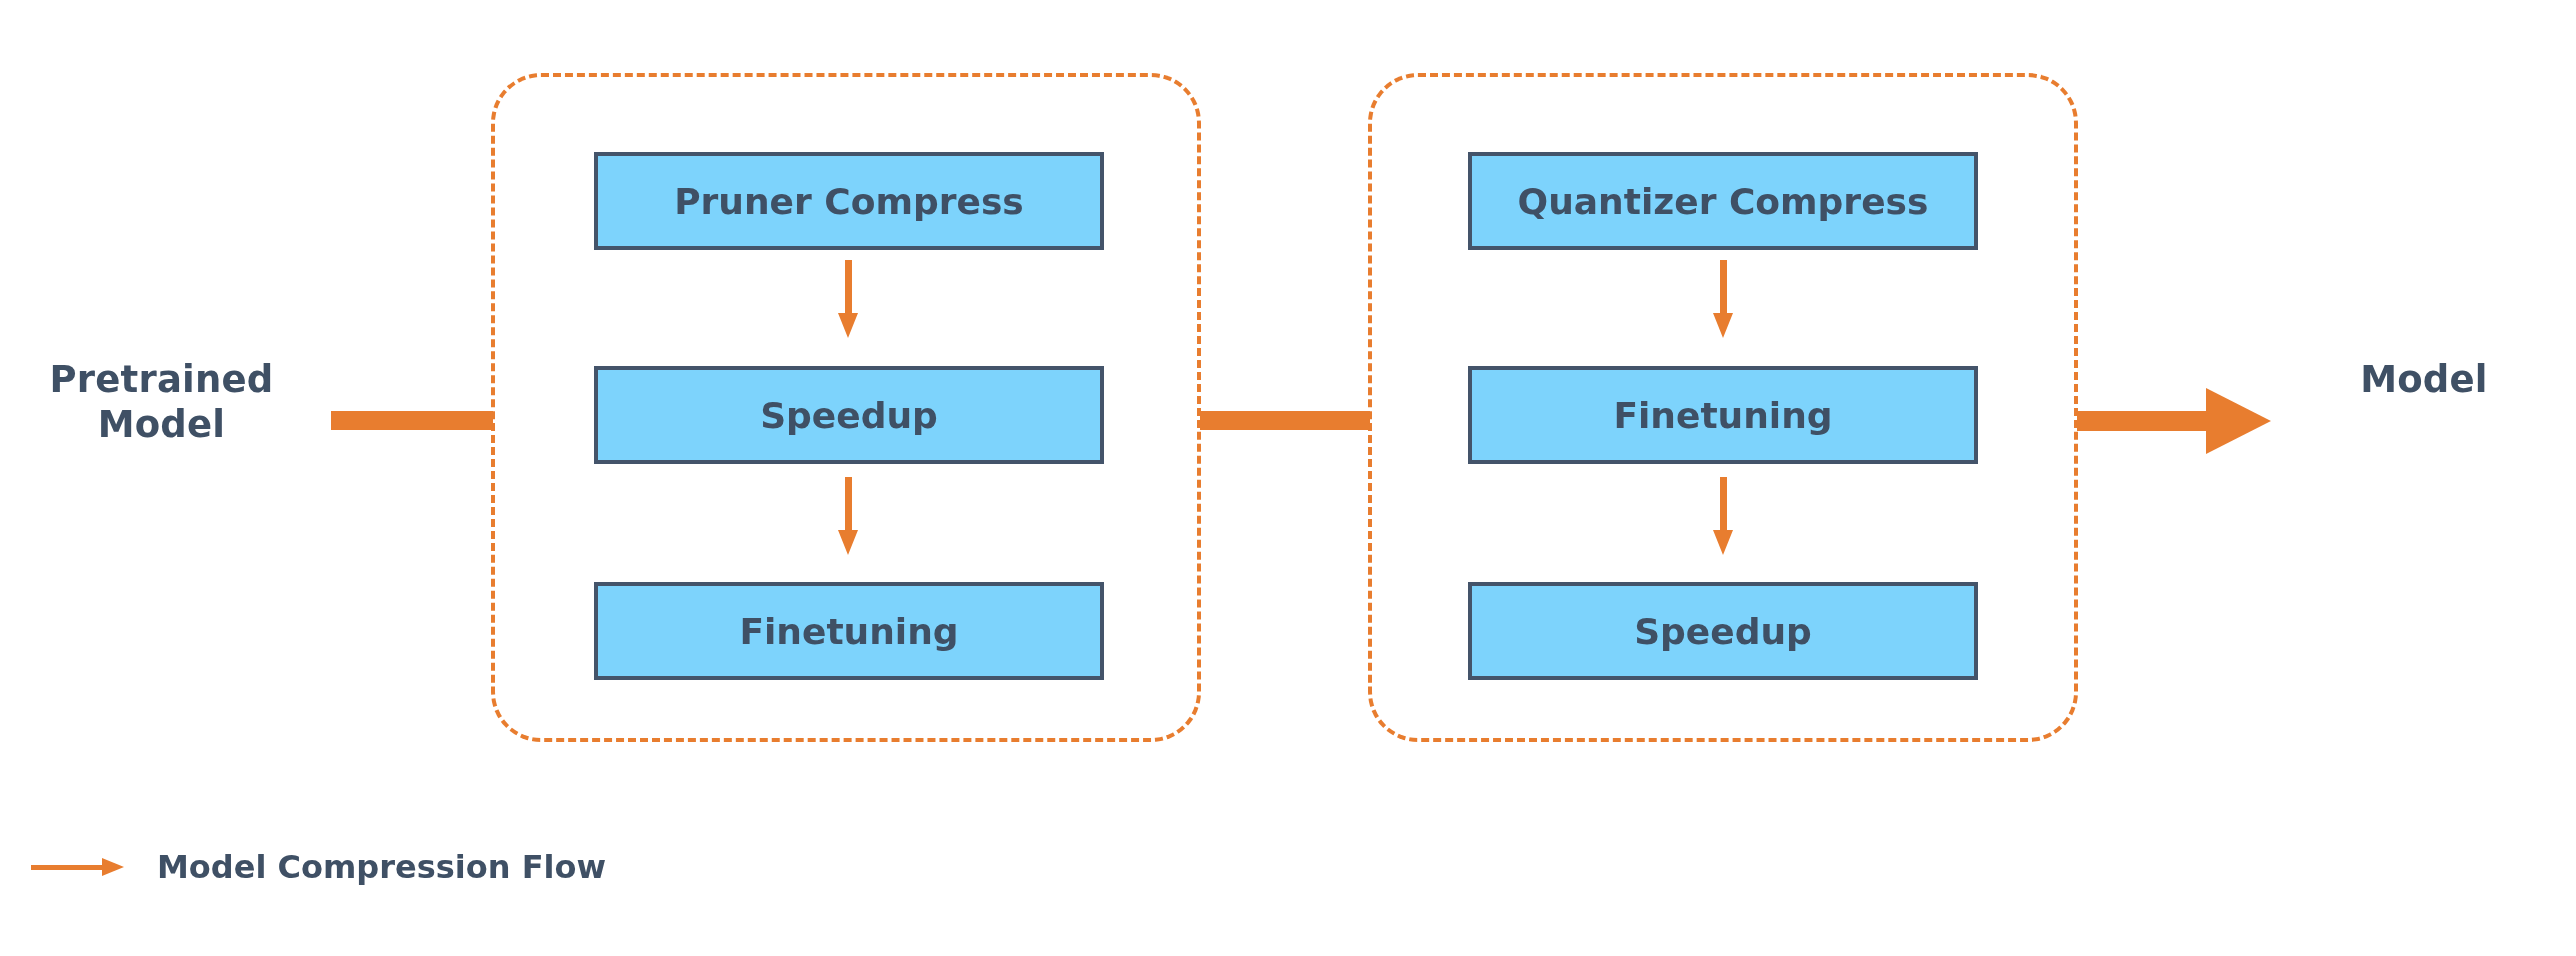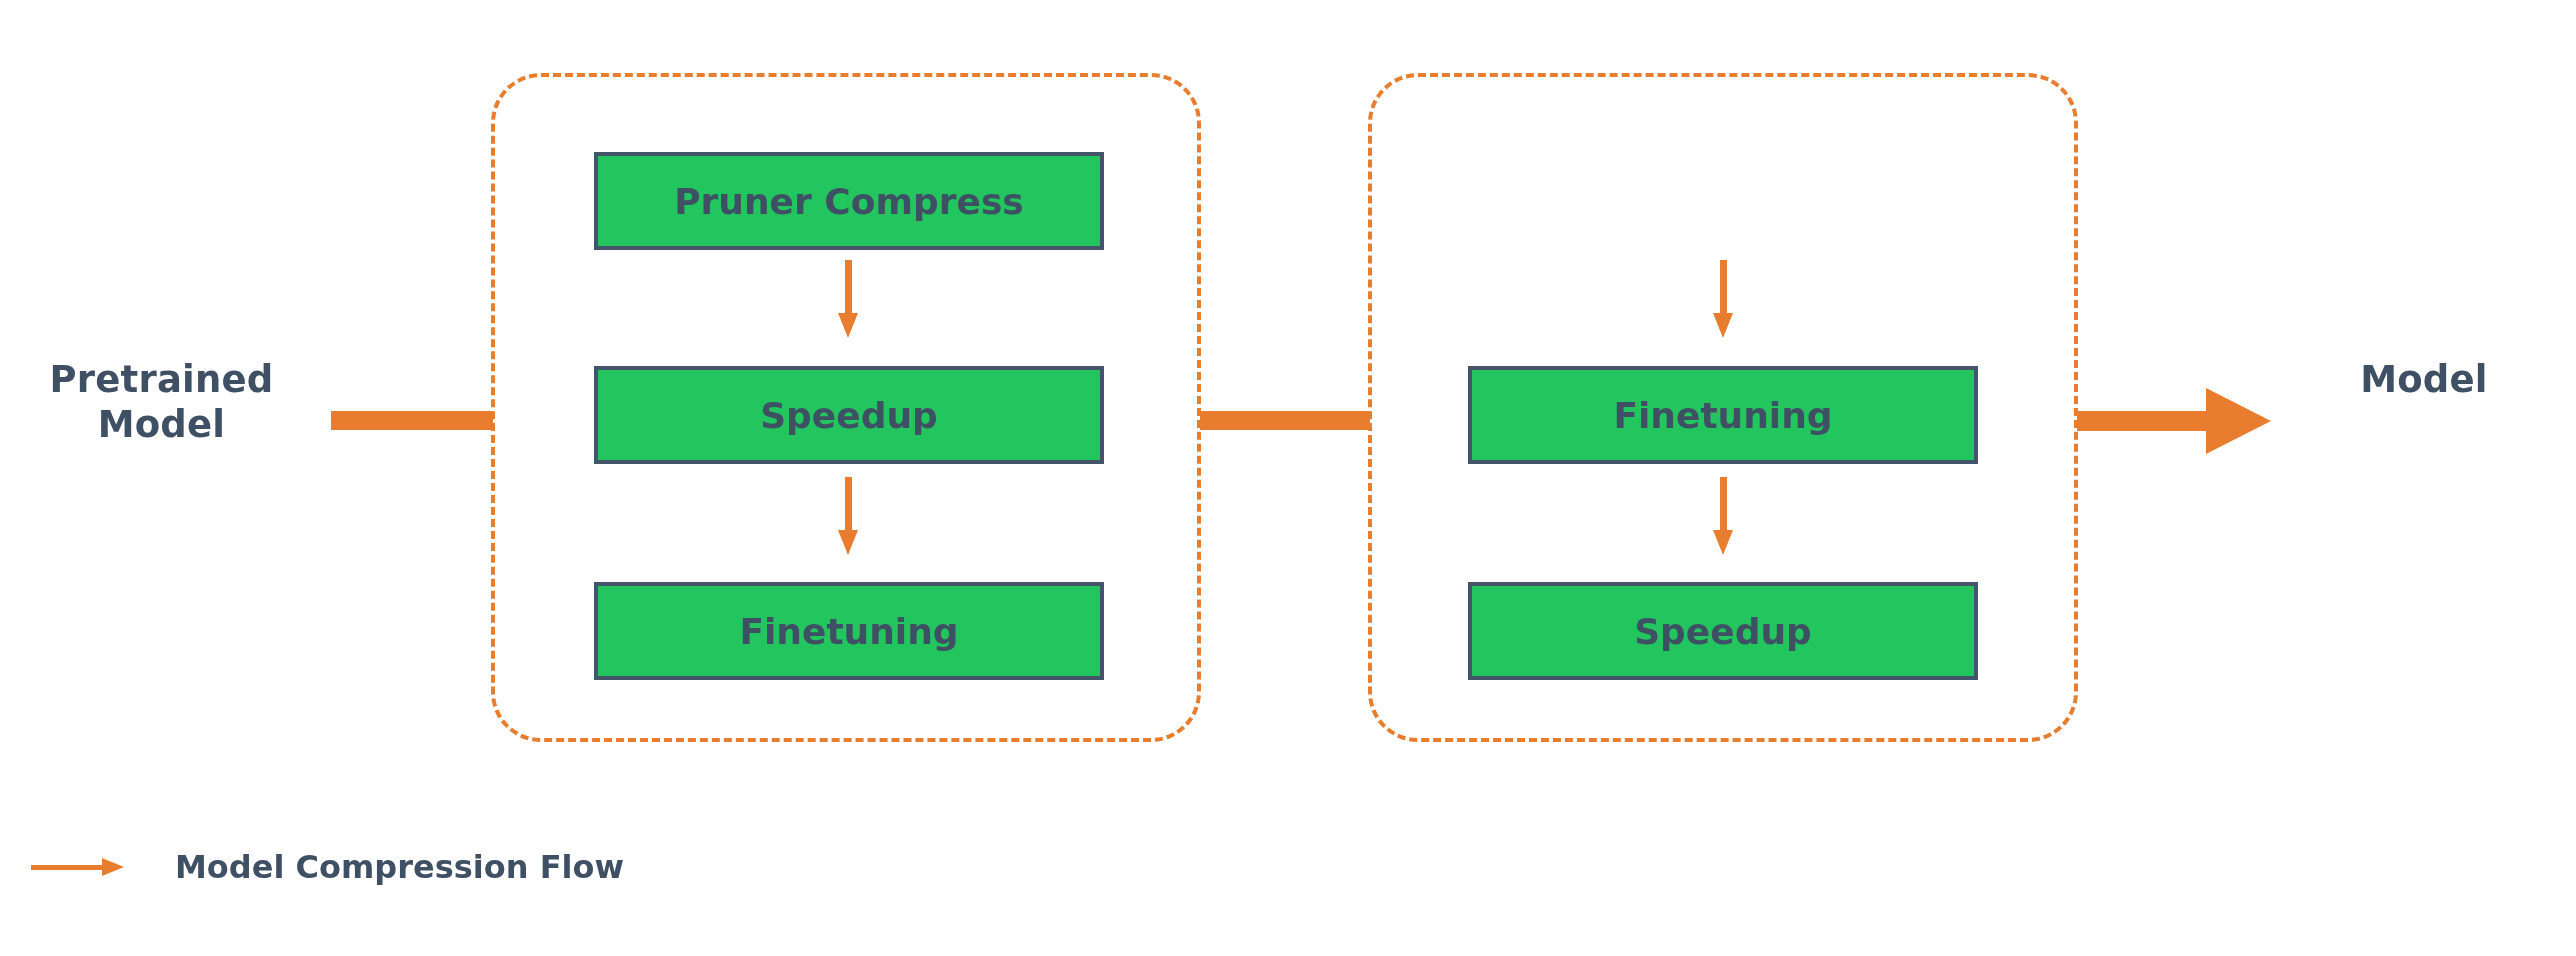--- a/index.html
+++ b/index.html
@@ -63,21 +63,21 @@
     width: 710px;
   }
   #caption-pruning      { left: 491px; }
   #caption-quantization { left: 1368px; }
 
   
   .proc-box {
     position: absolute;
     width: 510px;
     height: 98px;
-    background: #22c55e;
+    background: #7dd3fc;
     border: 4px solid #44546a;
     box-sizing: border-box;
     display: flex;
     align-items: center;
     justify-content: center;
     font-size: 36px;
     font-weight: bold;
     color: #3f5065;
     text-align: center;
   }
@@ -153,21 +153,20 @@
     border-left: 65px solid #e87d2f;
   }
 
   
   #legend {
     position: absolute;
     left: 31px;
     top: 848px;
     display: flex;
     align-items: center;
-    gap: 18px;
   }
   #legend-arrow {
     position: relative;
     width: 97px;
     height: 24px;
     margin-right: 29px;
     flex: 0 0 auto;
   }
   #legend-arrow .shaft {
     position: absolute;
@@ -222,20 +221,21 @@
     <div class="head"></div>
   </div>
 
   <div class="proc-box col-left row-3">Finetuning</div>
 
 
   <div class="h-bar" id="bar-middle"></div>
 
   <div class="stage-group" id="stage-quantization"></div>
 
+  <div class="proc-box col-right row-1">Quantizer Compress</div>
 
   <div class="v-arrow va-right va-top">
     <div class="shaft"></div>
     <div class="head"></div>
   </div>
 
   <div class="proc-box col-right row-2">Finetuning</div>
 
   <div class="v-arrow va-right va-bottom">
     <div class="shaft"></div>

